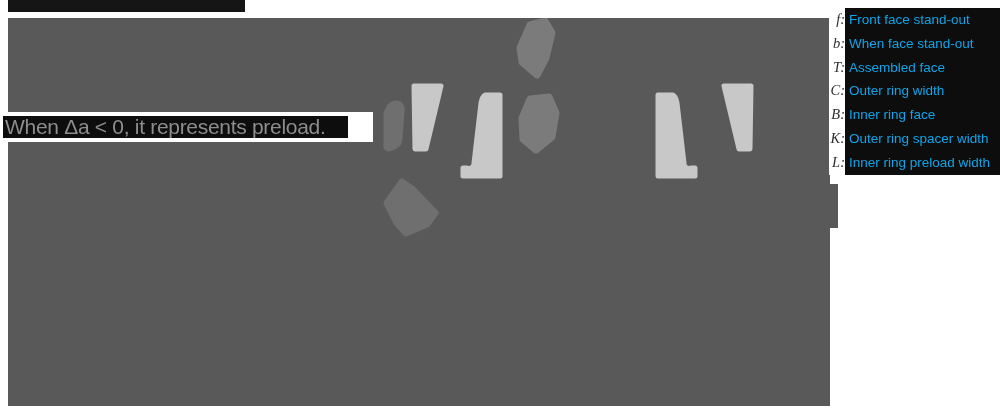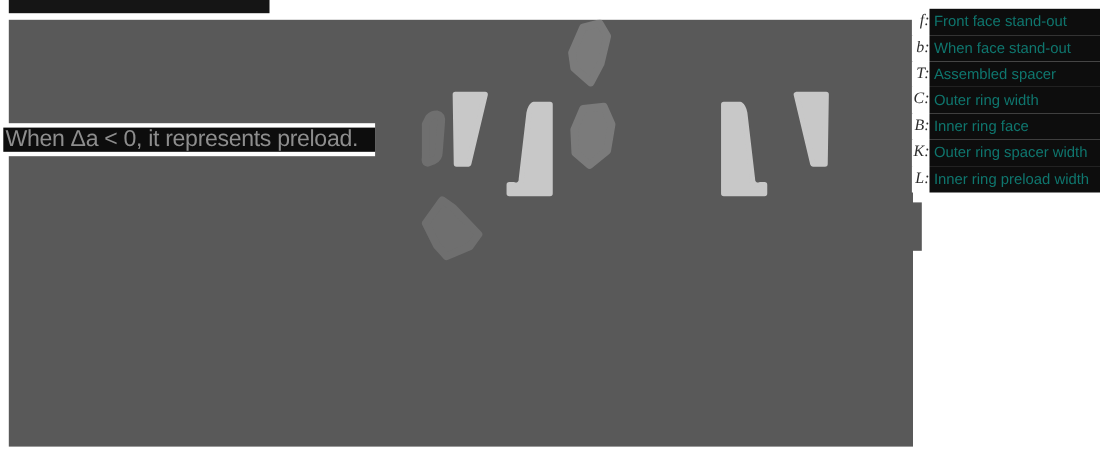--- a/index.html
+++ b/index.html
@@ -8,41 +8,41 @@
     overflow:hidden;font-family:"Liberation Sans", sans-serif;
   }
   
   .top-bar{position:absolute;left:8px;top:0;width:237px;height:12px;background:#151515;}
   
   .figure{position:absolute;left:8px;top:18px;width:822px;height:388px;background:#595959;}
   .figure svg{position:absolute;left:0;top:0;}
   .figure-step{position:absolute;left:828px;top:184px;width:10px;height:44px;background:#595959;}
   
   .callout{
-    position:absolute;left:0;top:112px;width:341px;height:30px;background:#ffffff;
+    position:absolute;left:0;top:112px;width:373px;height:30px;background:#ffffff;
     display:flex;align-items:center;
   }
   .callout-highlight{
     margin-left:3px;width:345px;height:22px;background:#0d0d0d;
     display:flex;align-items:center;overflow:visible;
   }
   .callout-text{
     color:#8d8d8d;font-size:21px;line-height:22px;white-space:nowrap;
     letter-spacing:-0.3px;padding-left:2px;
   }
   
   .legend{position:absolute;left:829px;top:8px;right:0;}
   .legend-row{display:flex;align-items:stretch;height:23.8px;}
   .legend-symbol{
     width:16px;flex:0 0 16px;text-align:right;color:#2e2e2e;background:#ffffff;
     font-family:"Liberation Serif", serif;font-style:italic;font-size:14.5px;
     line-height:23.8px;
   }
   .legend-desc{
-    flex:1;background:#0d0d0d;color:#0f766e;font-size:13.5px;line-height:23.8px;
+    flex:1;background:#0d0d0d;color:#0ea5e9;font-size:13.5px;line-height:23.8px;
     padding-left:4px;white-space:nowrap;
   }
 </style>
 </head>
 <body>
 
 <div class="canvas">
 
   <div class="top-bar"></div>
 
@@ -78,21 +78,21 @@
     <div class="legend-row">
       <span class="legend-symbol">f:</span>
       <span class="legend-desc">Front face stand-out</span>
     </div>
     <div class="legend-row">
       <span class="legend-symbol">b:</span>
       <span class="legend-desc">When face stand-out</span>
     </div>
     <div class="legend-row">
       <span class="legend-symbol">T:</span>
-      <span class="legend-desc">Assembled spacer</span>
+      <span class="legend-desc">Assembled face</span>
     </div>
     <div class="legend-row">
       <span class="legend-symbol">C:</span>
       <span class="legend-desc">Outer ring width</span>
     </div>
     <div class="legend-row">
       <span class="legend-symbol">B:</span>
       <span class="legend-desc">Inner ring face</span>
     </div>
     <div class="legend-row">

